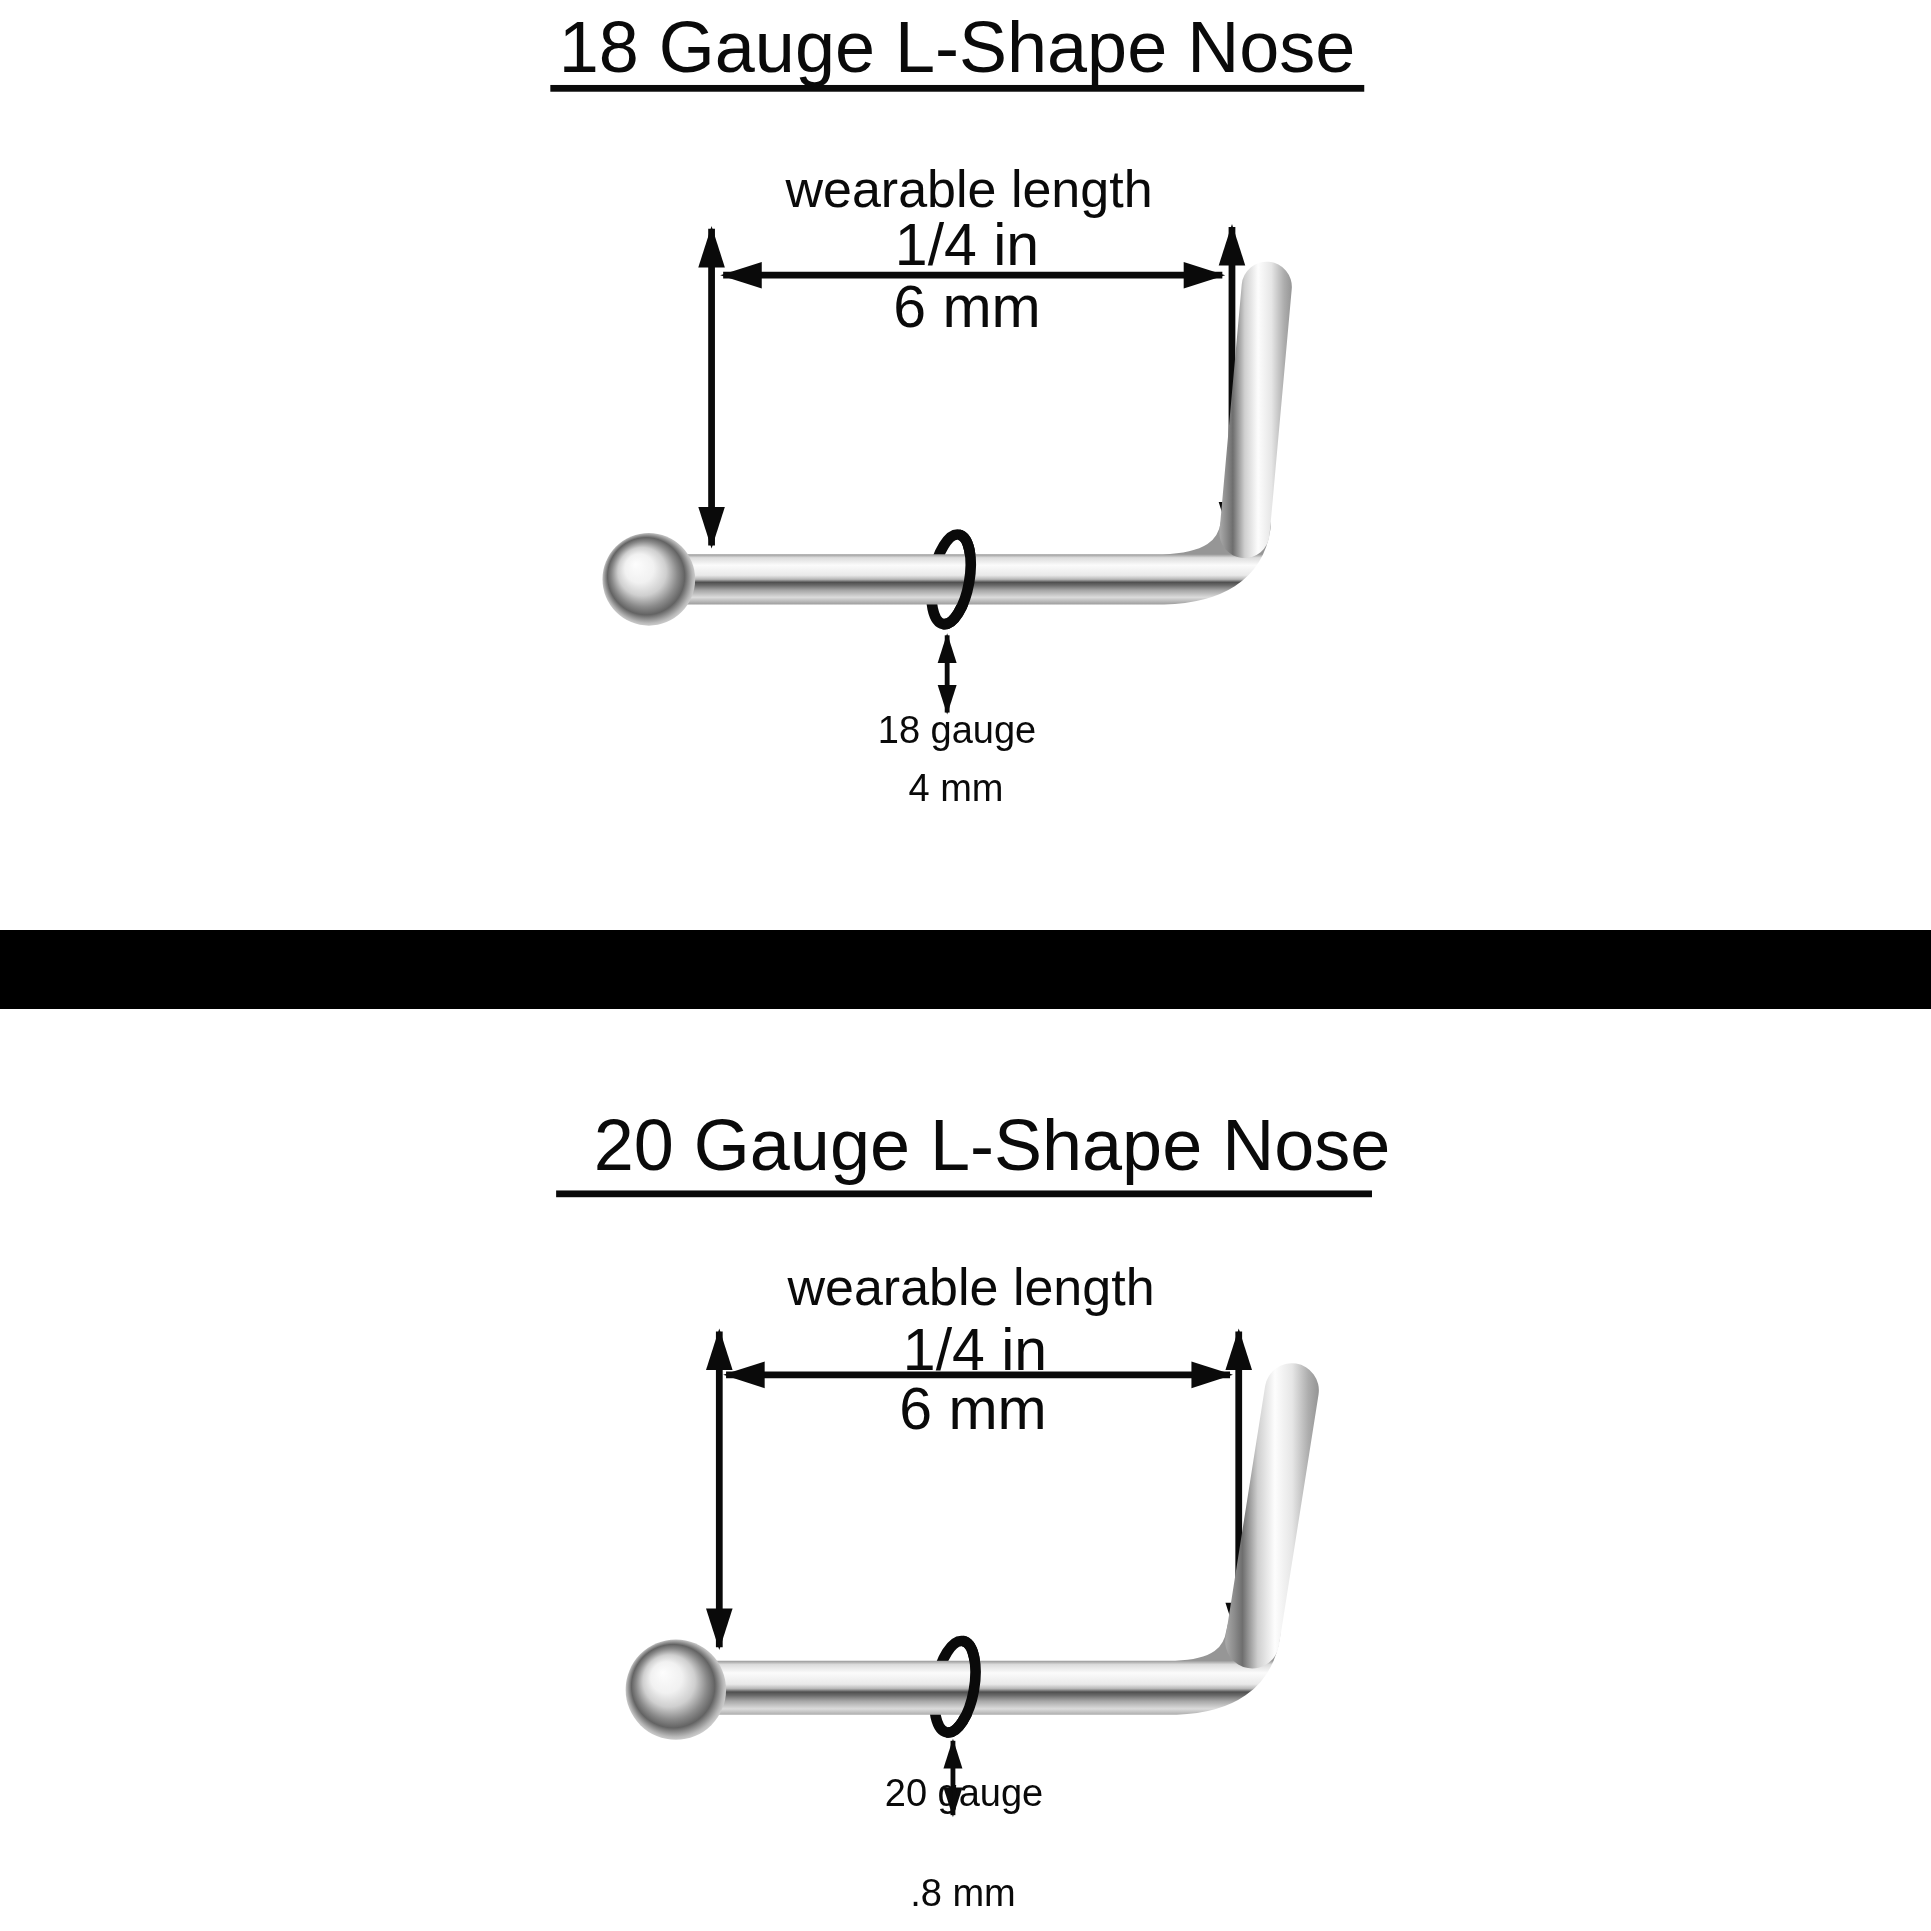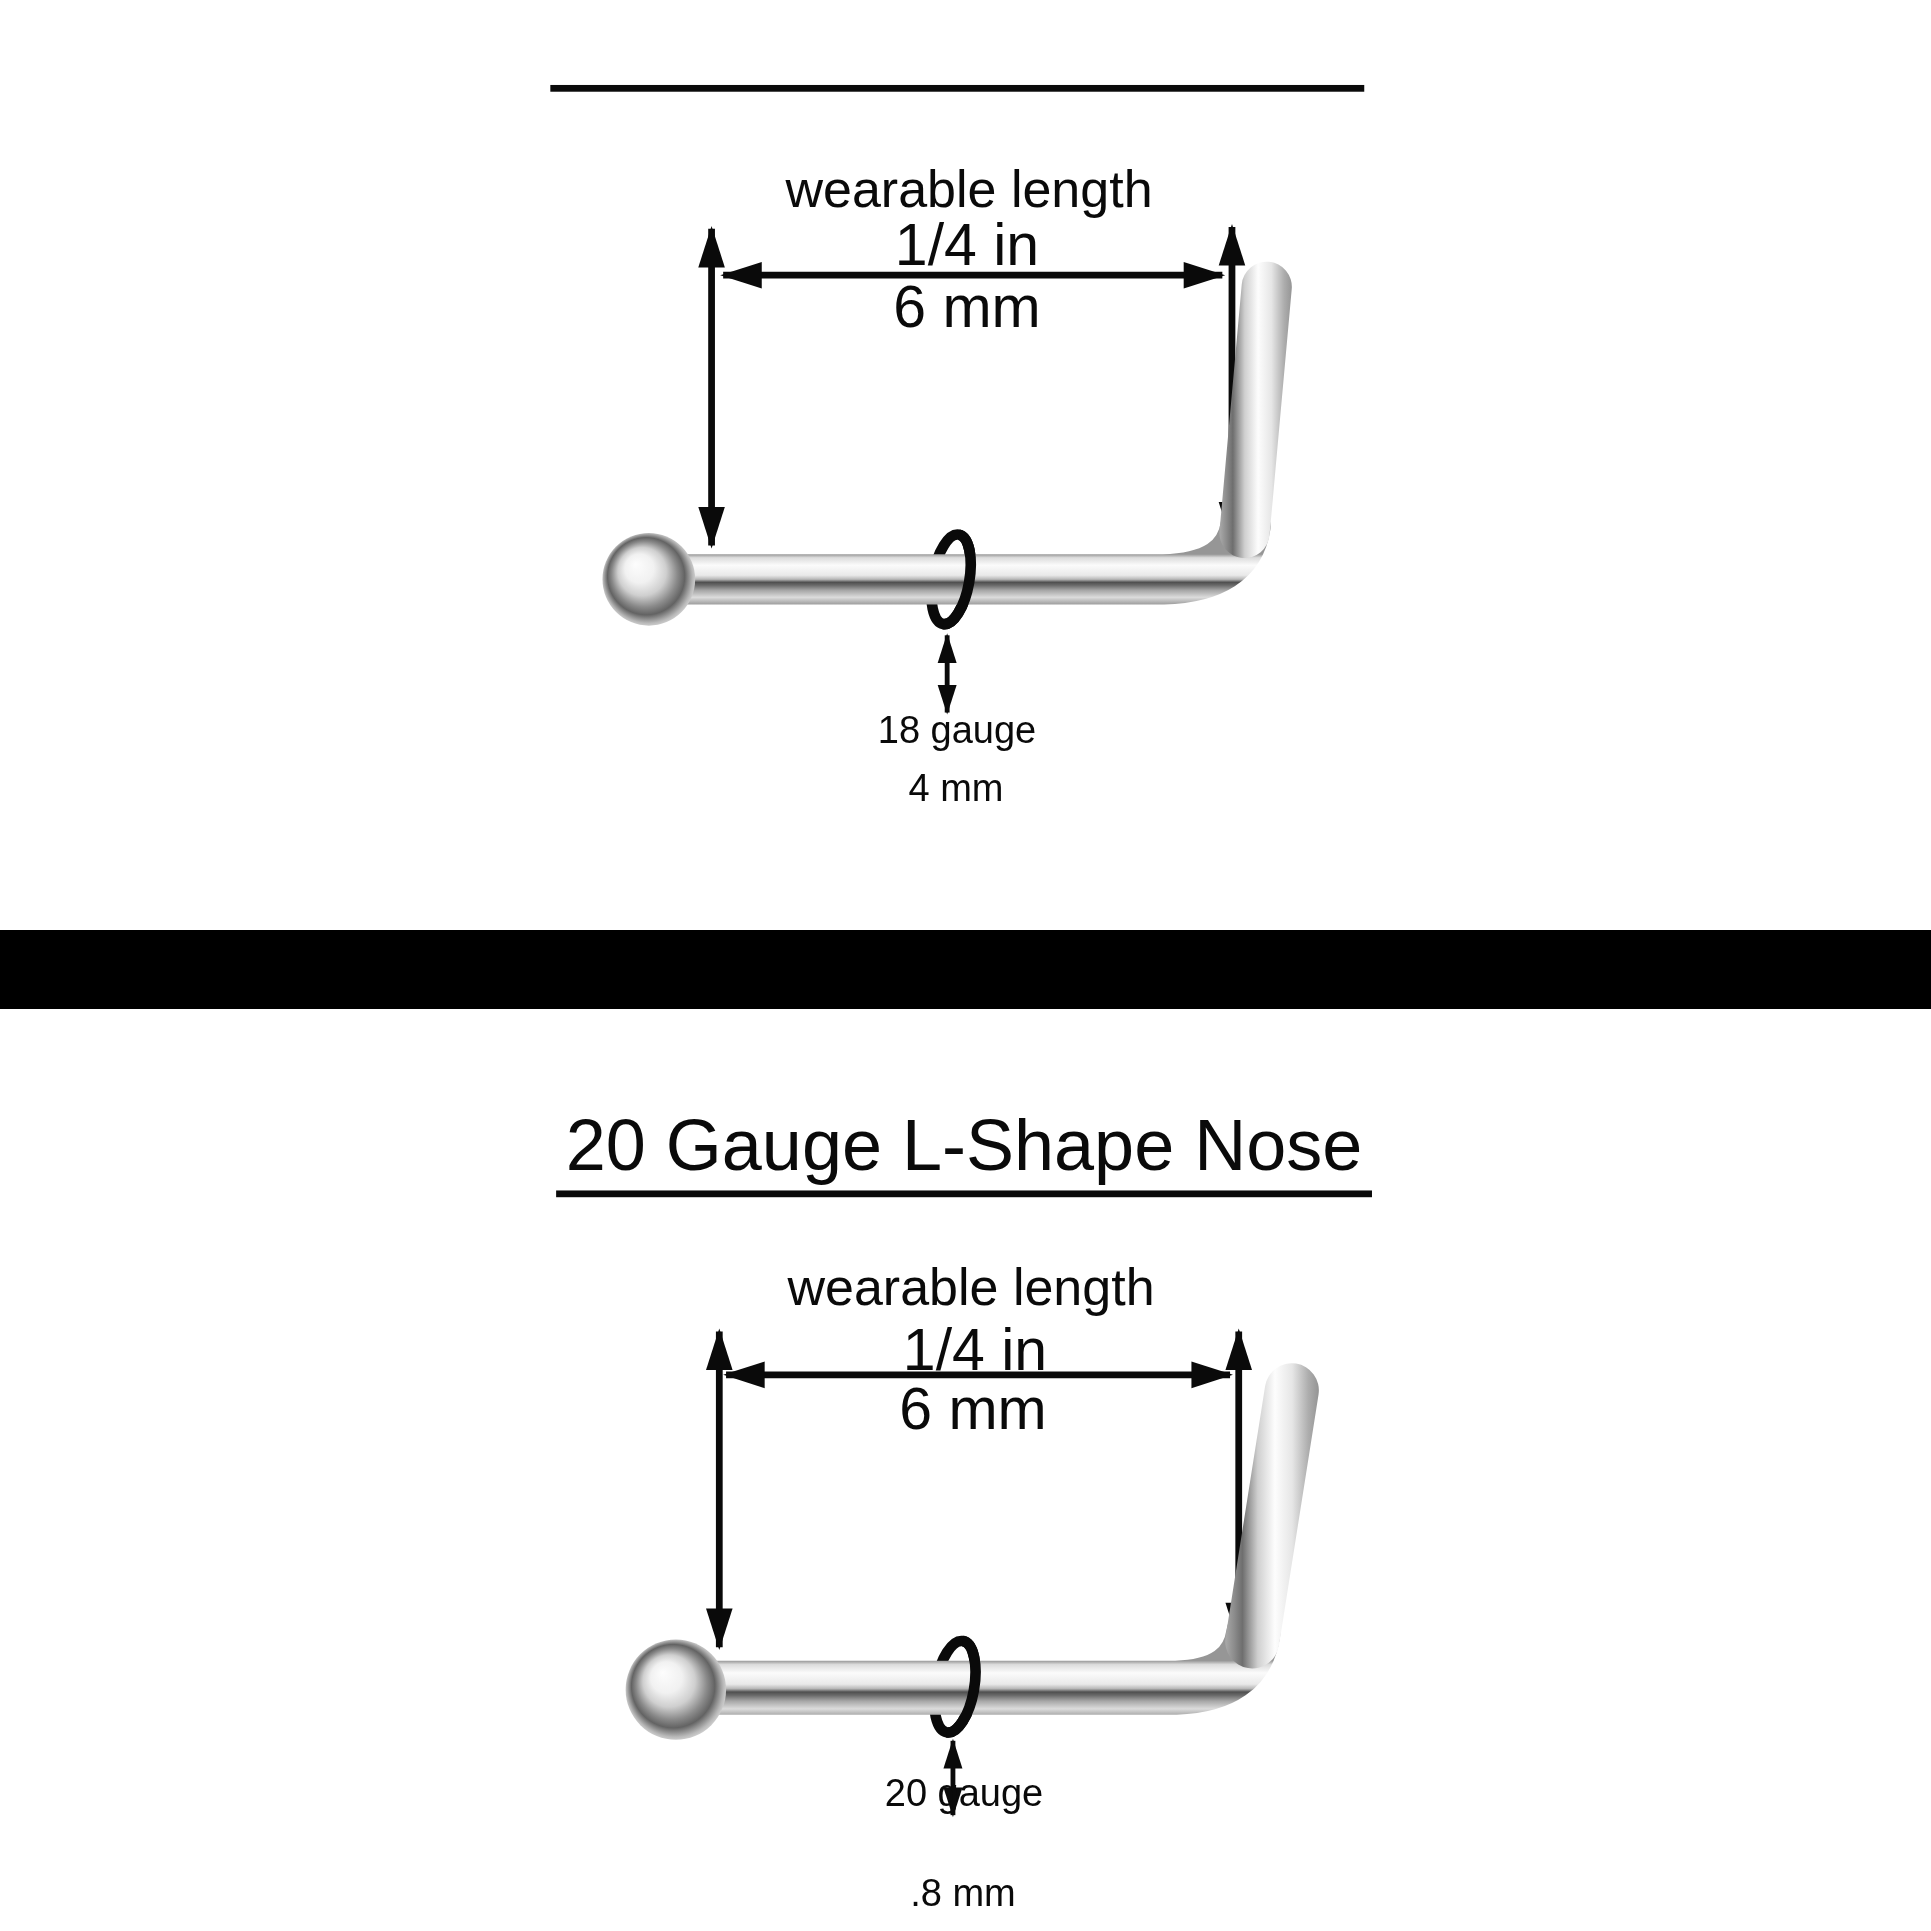--- a/index.html
+++ b/index.html
@@ -141,29 +141,30 @@
 
     <g>
       <ellipse class="ring" cx="989" cy="1747" rx="20" ry="48" transform="rotate(10 989 1747)"></ellipse>
       <path d="M 700 1748 L 1218 1748 Q 1290 1746 1298 1692" fill="none" stroke="url(#barGrad2)" stroke-width="56" stroke-linecap="round"></path>
       <path d="M 1297 1700 L 1338 1440" fill="none" stroke="url(#armGrad2)" stroke-width="56" stroke-linecap="round"></path>
       <circle cx="700" cy="1750" r="52" fill="url(#ballGrad2)"></circle>
       <path class="ring" d="M 989 1699 A 20 48 0 0 1 989 1795" transform="rotate(10 989 1747)"></path>
     </g>
   </svg>
 
+  <div class="label title" style="left:957px;top:5.8px;">18 Gauge L-Shape Nose</div>
   <div class="label wearable" style="left:969px;top:160px;">wearable length</div>
   <div class="label dimtext" style="left:967px;top:212px;">1/4 in</div>
   <div class="label dimtext" style="left:967px;top:274px;">6 mm</div>
   <div class="label gaugetext" style="left:957px;top:709px;">18 gauge</div>
   <div class="label gaugetext" style="left:956px;top:767px;">4 mm</div>
 
   <div class="divider"></div>
 
-  <div class="label title" style="left:964px;top:1104px;">20 Gauge L-Shape Nose</div>
+  <div class="label title" style="left:992px;top:1104px;">20 Gauge L-Shape Nose</div>
   <div class="label wearable" style="left:971px;top:1258px;">wearable length</div>
   <div class="label dimtext" style="left:975px;top:1317px;">1/4 in</div>
   <div class="label dimtext" style="left:973px;top:1376px;">6 mm</div>
   <div class="label gaugetext" style="left:964px;top:1772px;">20 gauge</div>
   <div class="label gaugetext" style="left:963px;top:1872px;">.8 mm</div>
 
 </div>
 
 
 </body></html>

